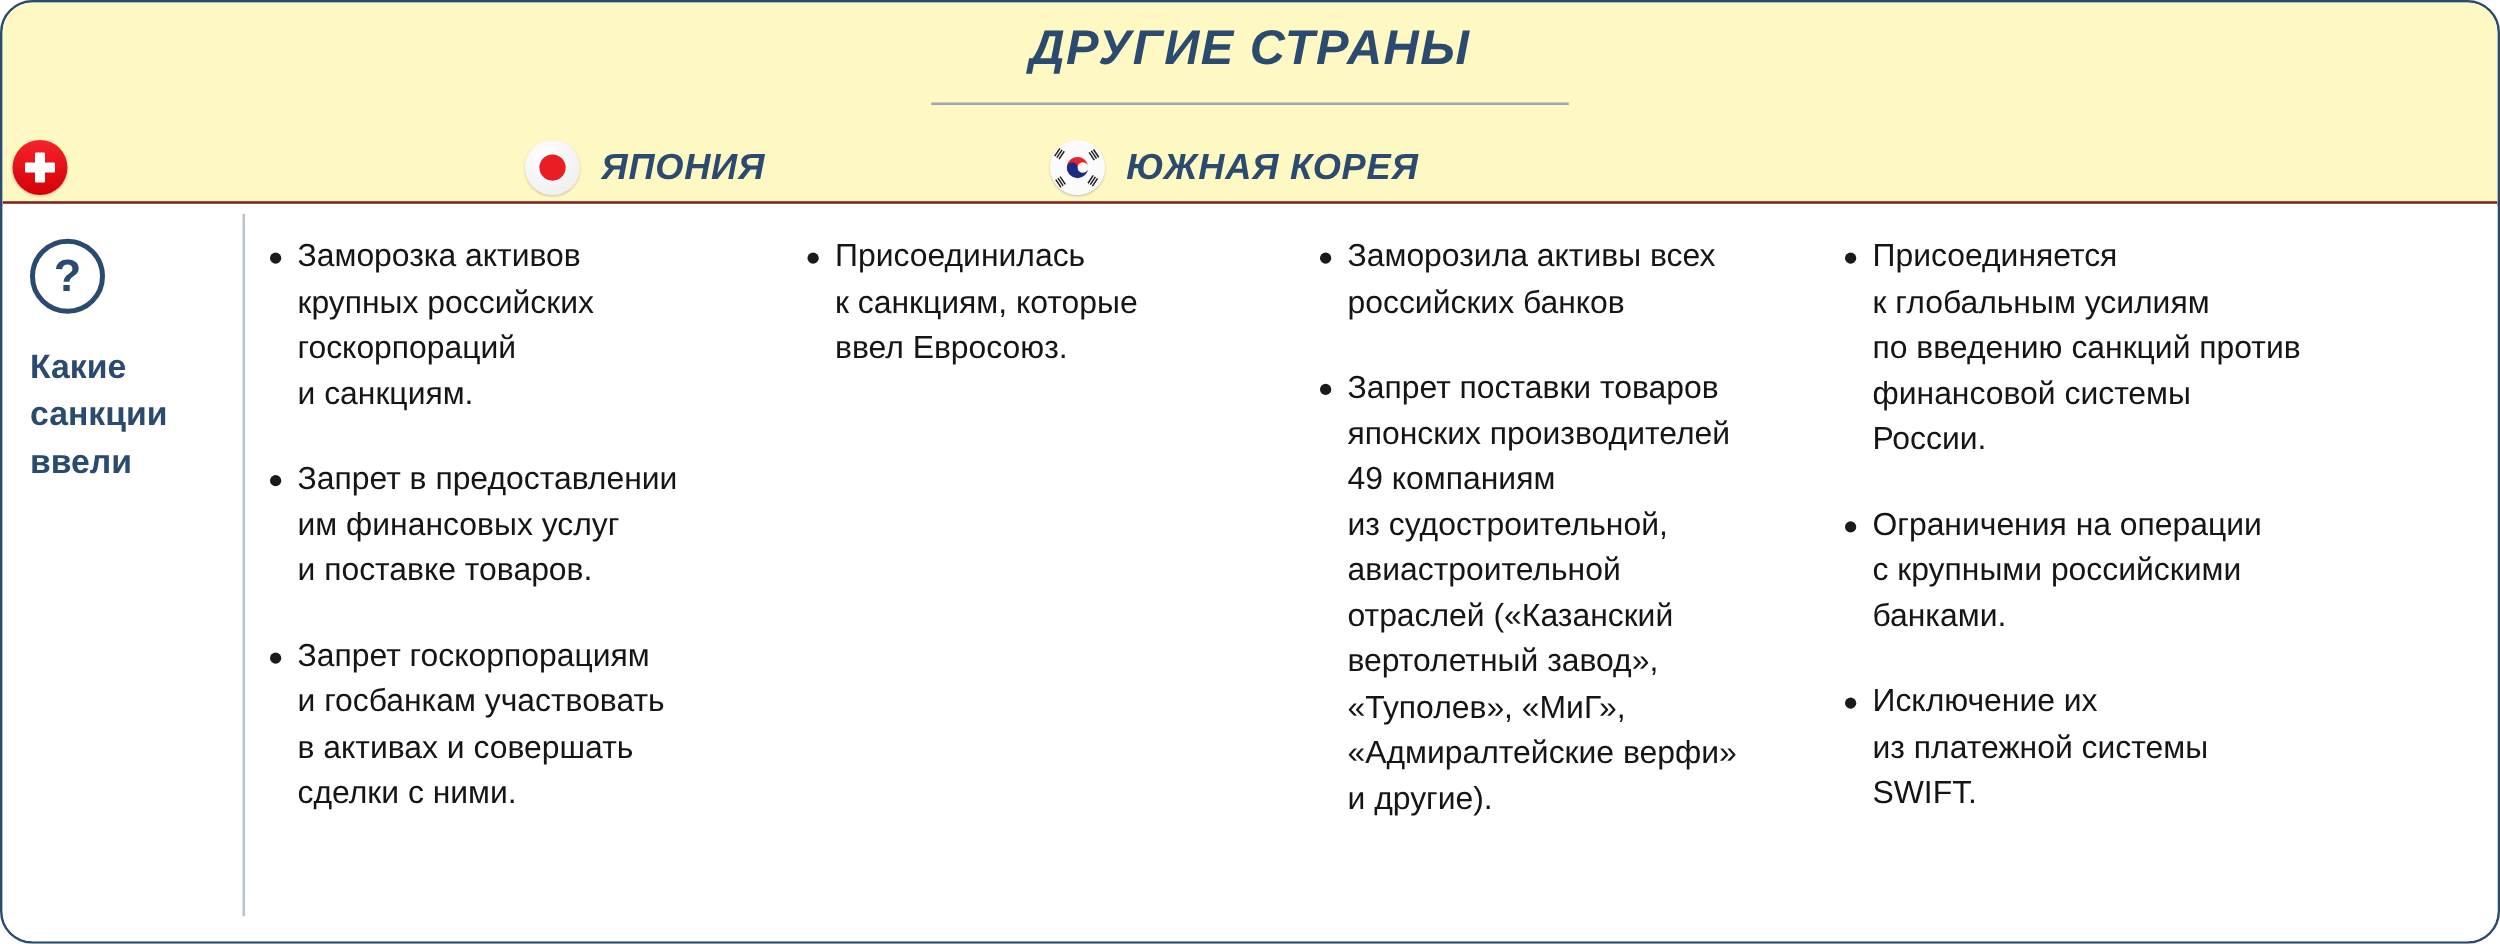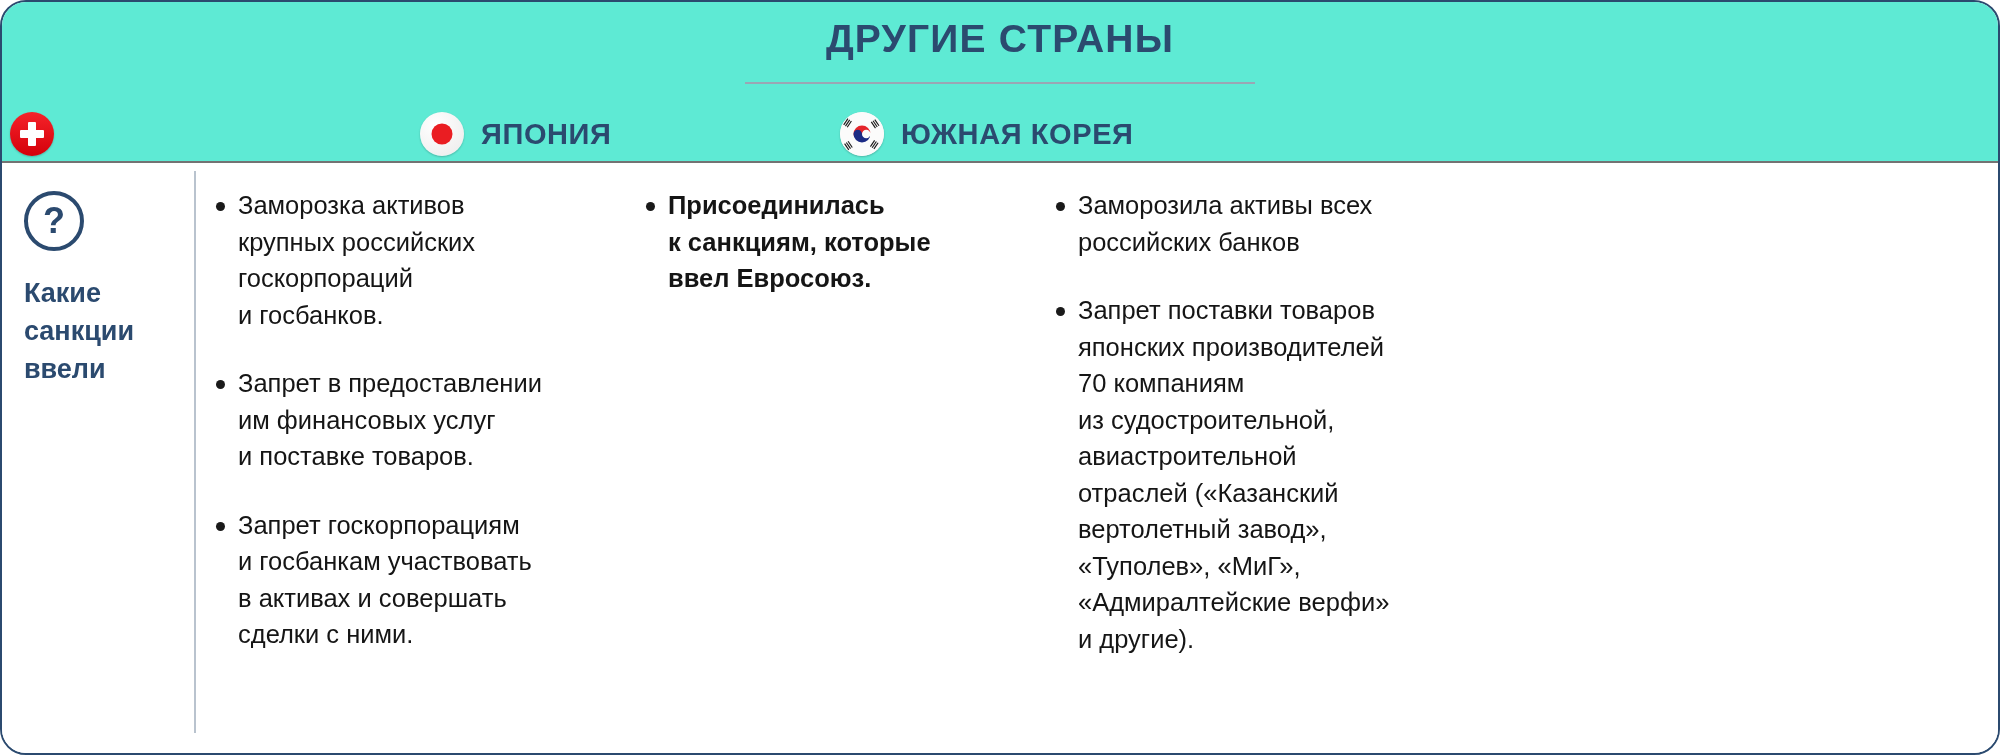--- a/index.html
+++ b/index.html
@@ -19,22 +19,23 @@
     border-radius: 26px;
     overflow: hidden;
     background: #ffffff;
   }
 
   
   .top-band {
     position: absolute;
     top: 0; left: 0; right: 0;
     height: 161px;
-    background: #5eead4;
-    border-bottom: 2px solid #737373;
+    background: #fef9c3;
+    border-bottom: 2px solid #7f1d1d;
+    font-style: italic;
   }
 
   .title-wrap {
     position: absolute;
     top: 14px;
     left: 0; right: 0;
     text-align: center;
   }
 
   .title {
@@ -177,21 +178,21 @@
   .columns {
     flex: 1;
     display: flex;
     padding-left: 0;
   }
 
   .col {
     padding: 22px 22px 0 42px;
   }
   .col-canada { width: 430px; }
-  .col-switz  { width: 410px; font-weight: bold; }
+  .col-switz  { width: 410px; }
   .col-japan  { width: 420px; }
   .col-korea  { width: 440px; }
 
   ul.bullets { list-style: none; }
 
   ul.bullets li {
     position: relative;
     font-size: 25.5px;
     line-height: 36.5px;
     color: #151515;
@@ -289,21 +290,21 @@
 
     <div class="v-divider"></div>
 
     <div class="columns">
 
       <div class="col col-canada">
         <ul class="bullets">
           <li>Заморозка активов
 крупных российских
 госкорпораций
-и госбанков.</li>
+и санкциям.</li>
           <li>Запрет в предоставлении
 им финансовых услуг
 и поставке товаров.</li>
           <li>Запрет госкорпорациям
 и госбанкам участвовать
 в активах и совершать
 сделки с ними.</li>
         </ul>
       </div>
 
@@ -314,28 +315,43 @@
 ввел Евросоюз.</li>
         </ul>
       </div>
 
       <div class="col col-japan">
         <ul class="bullets">
           <li>Заморозила активы всех
 российских банков</li>
           <li>Запрет поставки товаров
 японских производителей
-70 компаниям
+49 компаниям
 из судостроительной,
 авиастроительной
 отраслей («Казанский
 вертолетный завод»,
 «Туполев», «МиГ»,
 «Адмиралтейские верфи»
 и другие).</li>
         </ul>
       </div>
 
+      <div class="col col-korea">
+        <ul class="bullets">
+          <li>Присоединяется
+к глобальным усилиям
+по введению санкций против
+финансовой системы
+России.</li>
+          <li>Ограничения на операции
+с крупными российскими
+банками.</li>
+          <li>Исключение их
+из платежной системы
+SWIFT.</li>
+        </ul>
+      </div>
 
     </div>
   </div>
 
 </div>
 
 </body></html>

